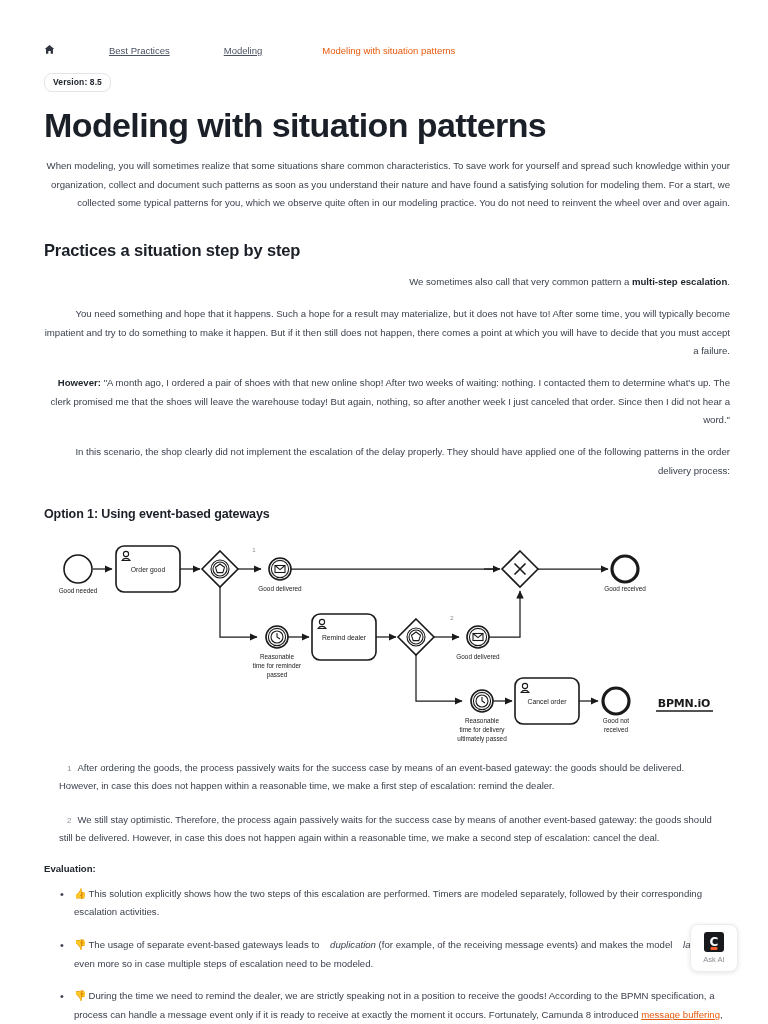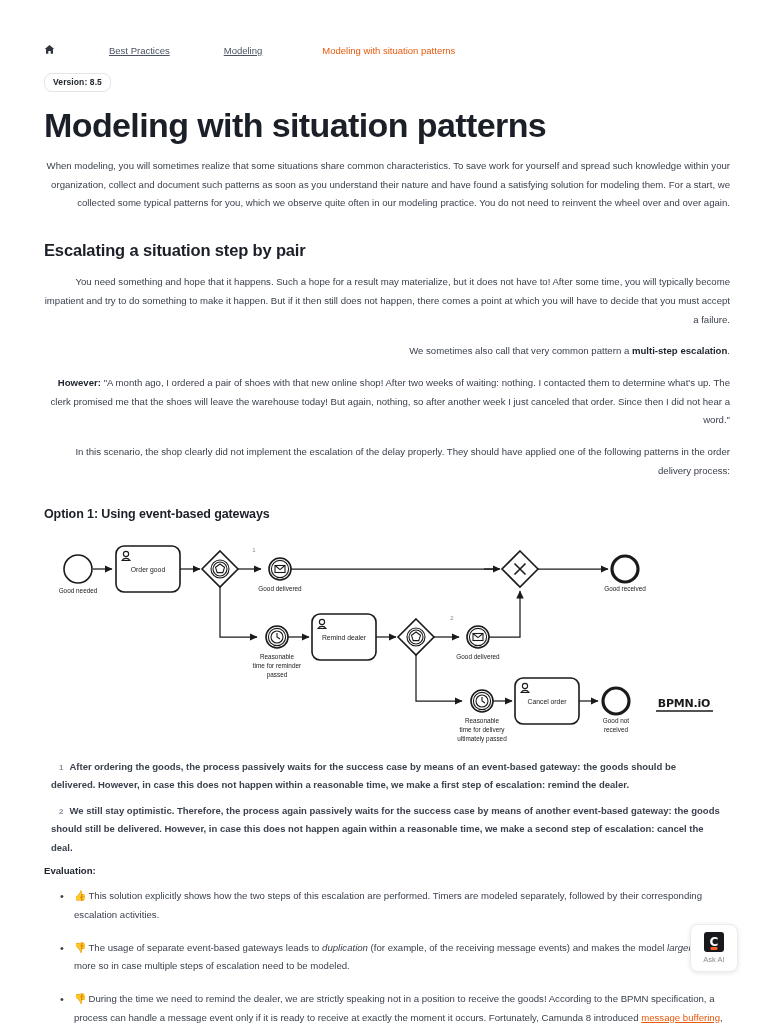--- a/index.html
+++ b/index.html
@@ -64,26 +64,26 @@
   }
 
   p.body {
     font-size: 9.6px;
     line-height: 1.95;
     margin: 13px 0 0 0;
     color: #3b414d;
     text-align: right;
   }
   b, strong { color: #22272f; font-weight: 700; }
-  i, em { font-style: italic; }
+  i, em { font-style: italic; margin-left: 8px; }
   .link { color: #e8590c; }
 
   
   .footnotes { margin-top: 14px; }
-  .fn { font-size: 9.5px; line-height: 1.95; color: #3b414d; margin: 7px; font-weight: bold; }
+  .fn { font-size: 9.5px; line-height: 1.95; color: #3b414d; margin: 15px; }
   .fn-num { font-size: 8px; color: #8b919c; padding-right: 6px; padding-left: 8px; }
 
   .eval-label { font-size: 9.6px; font-weight: 700; margin: 8px 0 0 0; color: #22272f; }
 
   ul.eval-list { margin: 10px 0 0 0; padding: 0 0 0 30px; list-style: none; }
   ul.eval-list li {
     font-size: 9.6px; line-height: 1.95; color: #3b414d;
     position: relative; margin-bottom: 13px;
   }
   ul.eval-list li::before {
@@ -155,26 +155,26 @@
   
   <div class="version-badge">Version: 8.5</div>
 
   
   <h1 class="page-title">Modeling with situation patterns</h1>
 
   
   <p class="body">When modeling, you will sometimes realize that some situations share common characteristics. To save work for yourself and spread such knowledge within your organization, collect and document such patterns as soon as you understand their nature and have found a satisfying solution for modeling them. For a start, we collected some typical patterns for you, which we observe quite often in our modeling practice. You do not need to reinvent the wheel over and over again.</p>
 
   
-  <h2 class="section-title">Escalating a situation step by pair</h2>
-  <p class="body">You need something and hope that it happens. Such a hope for a result may materialize, but it does not have to! After some time, you will typically become impatient and try to do something to make it happen. But if it then still does not happen, there comes a point at which you will have to decide that you must accept a failure.</p>
-
+  <h2 class="section-title">Practices a situation step by step</h2>
   <p class="body">
     <span>We sometimes also call that very common pattern a </span><b>multi-step escalation</b><span>.</span>
   </p>
+
+  <p class="body">You need something and hope that it happens. Such a hope for a result may materialize, but it does not have to! After some time, you will typically become impatient and try to do something to make it happen. But if it then still does not happen, there comes a point at which you will have to decide that you must accept a failure.</p>
 
   <p class="body">
     <b>However:</b><span> "A month ago, I ordered a pair of shoes with that new online shop! After two weeks of waiting: nothing. I contacted them to determine what's up. The clerk promised me that the shoes will leave the warehouse today! But again, nothing, so after another week I just canceled that order. Since then I did not hear a word."</span>
   </p>
 
   <p class="body">In this scenario, the shop clearly did not implement the escalation of the delay properly. They should have applied one of the following patterns in the order delivery process:</p>
 
   
   <h3 class="sub-title">Option 1: Using event-based gateways</h3>
 

